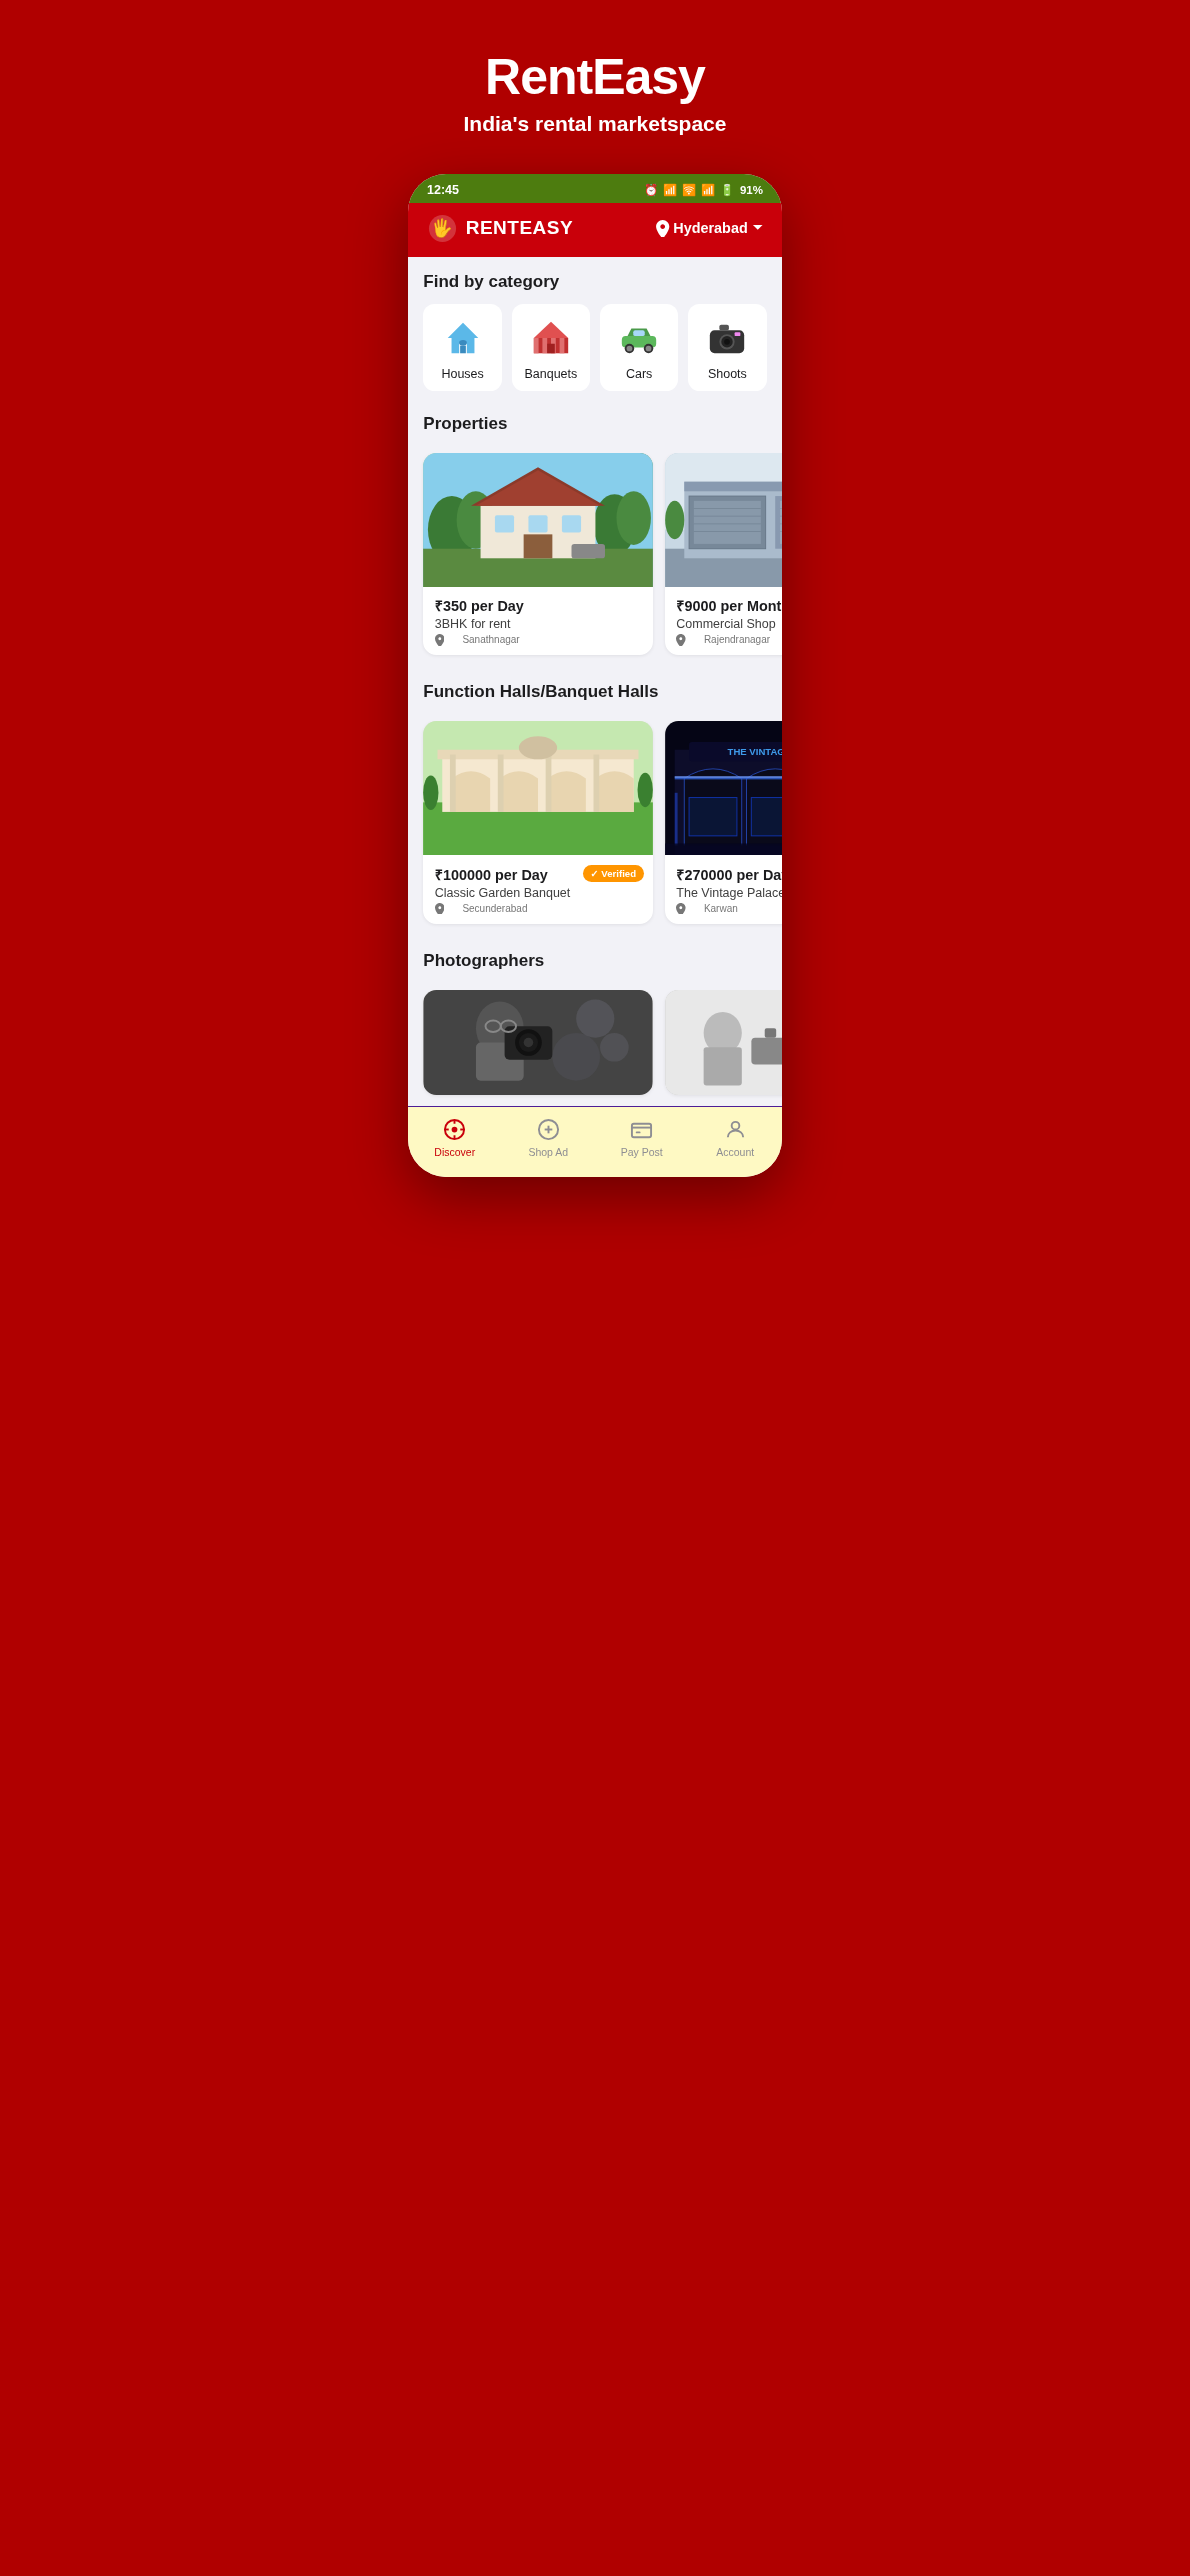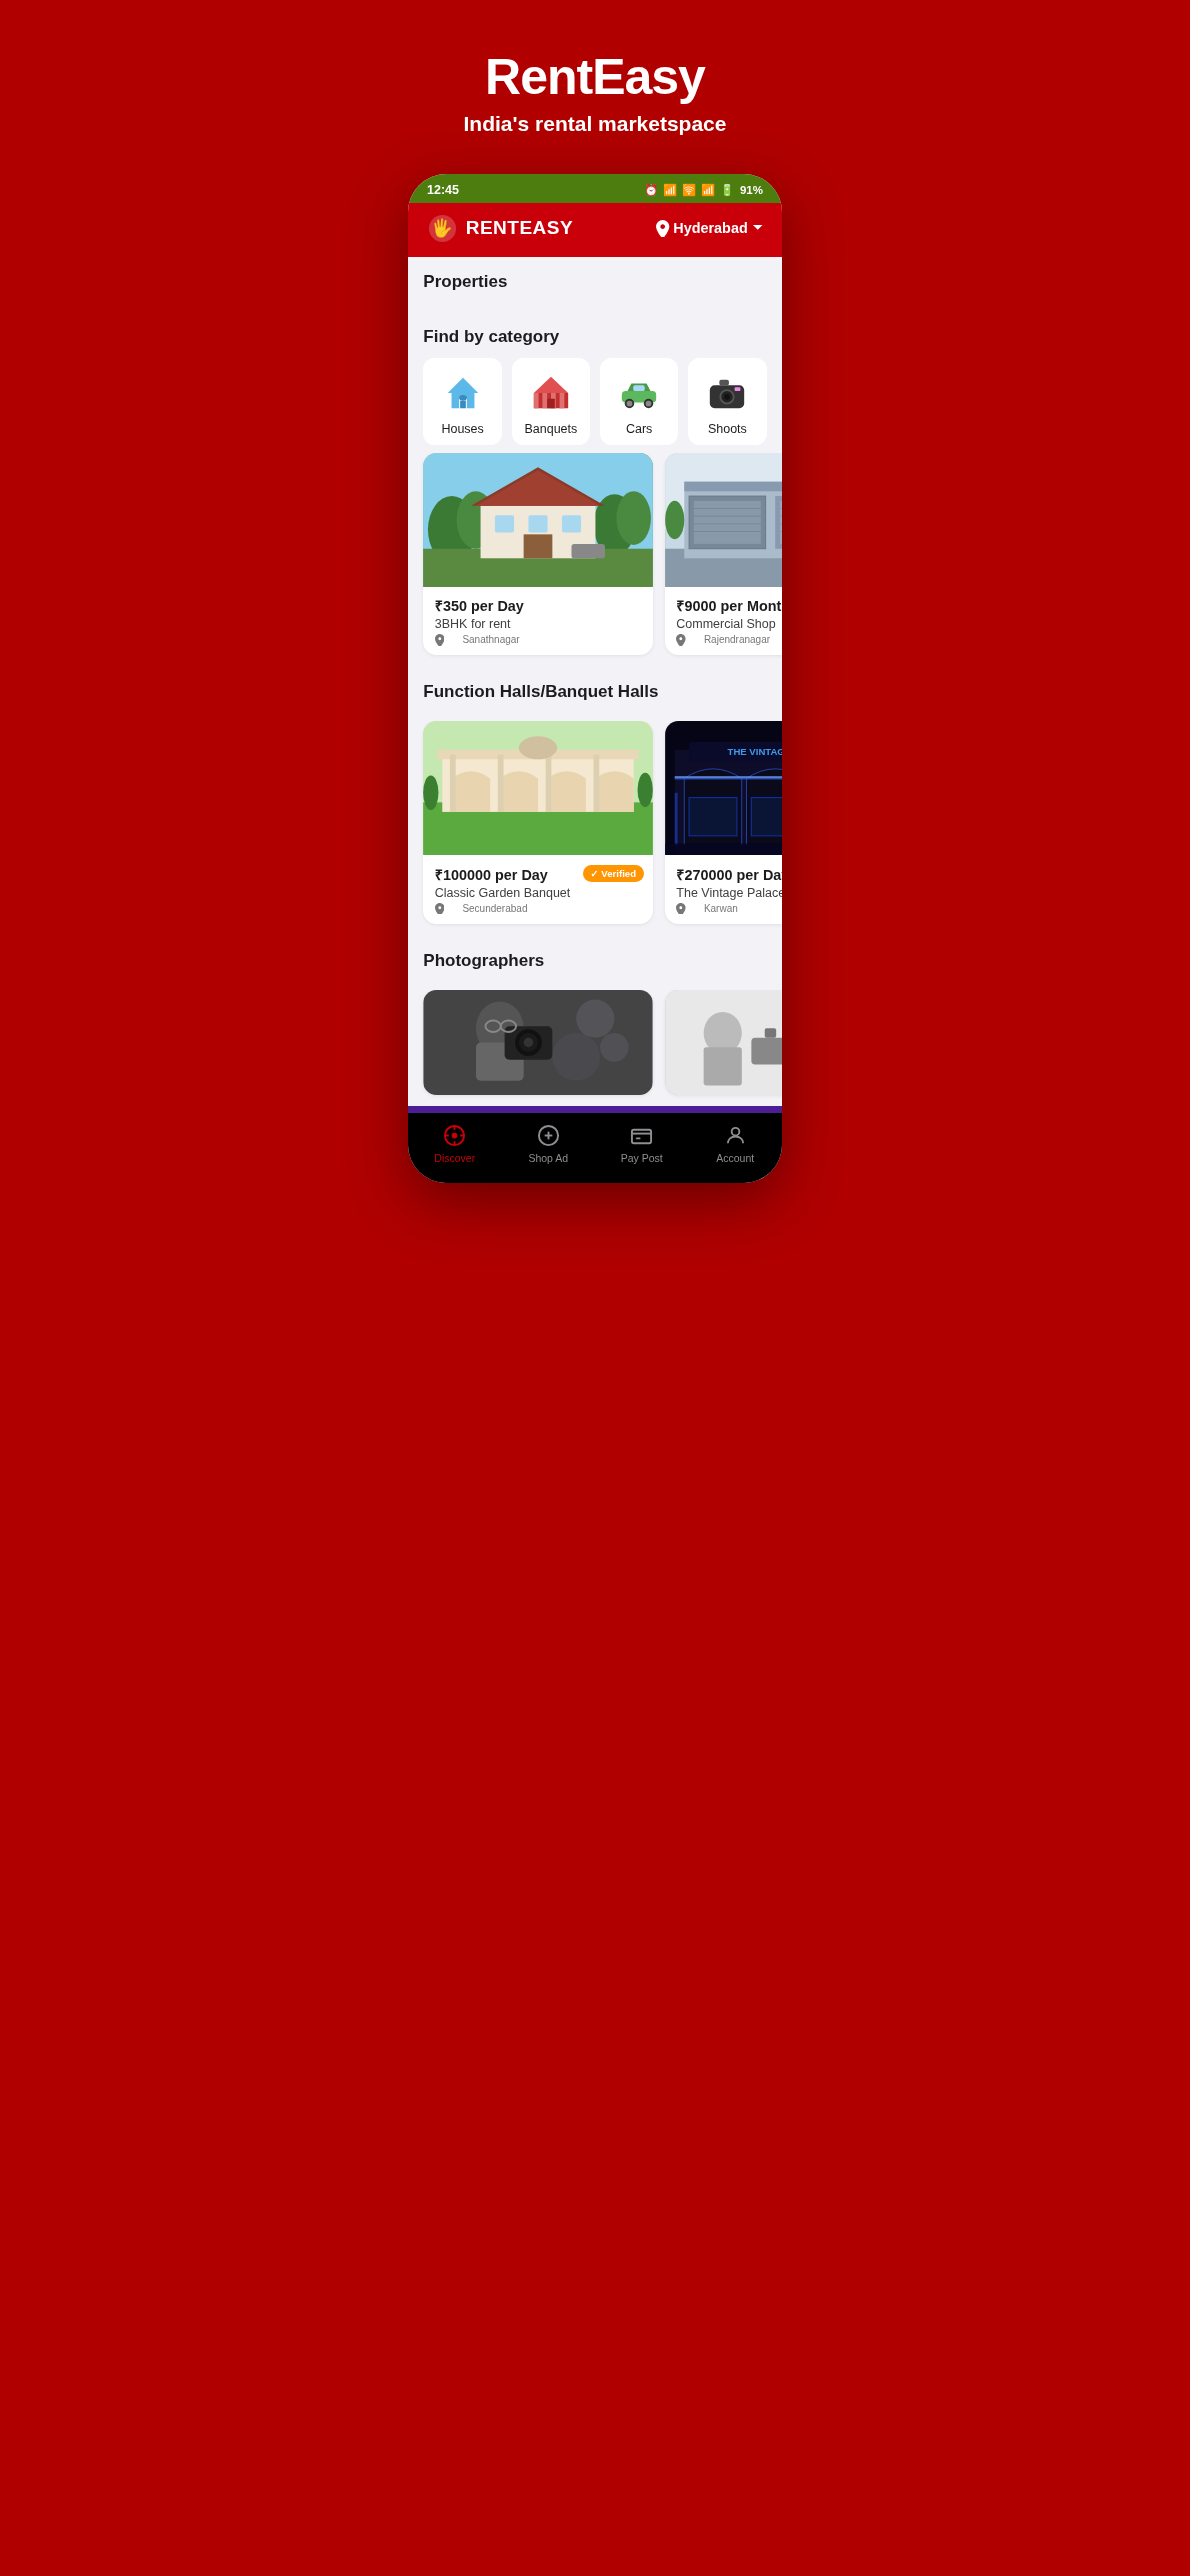--- a/index.html
+++ b/index.html
@@ -235,26 +235,26 @@
       font-weight: 600;
       padding: 2.9px 7.7px;
       border-radius: 19px;
       display: flex;
       align-items: center;
       gap: 2.9px;
     }
 
     
     .bottom-nav {
-      background: #000000;
+      background: #fef9c3;
       display: flex;
       justify-content: flex-end;
       align-items: center;
       padding: 9.6px 0 19px;
-      border-top: 7px solid #4c1d95;
+      border-top: 1px solid #4c1d95;
     }
 
     .nav-item {
       display: flex;
       flex-direction: column;
       align-items: center;
       gap: 3.8px;
       cursor: pointer;
       flex: 1;
     }
@@ -313,24 +313,20 @@
           <path d="M7 0C3.13 0 0 3.13 0 7c0 5.25 7 13 7 13s7-7.75 7-13c0-3.87-3.13-7-7-7zm0 9.5C5.62 9.5 4.5 8.38 4.5 7S5.62 4.5 7 4.5 9.5 5.62 9.5 7 8.38 9.5 7 9.5z"></path>
         </svg>
         <span>Hyderabad</span>
         <svg width="11.5" height="7.7" viewBox="0 0 12 8" fill="white">
           <path d="M1 1l5 5 5-5"></path>
         </svg>
       </div>
     </div>
 
     <div class="main-content">
-
-      <div class="section">
-        <div class="section-title">Properties</div>
-      </div>
 
       <div class="section">
         <div class="section-title">Find by category</div>
         <div class="category-grid">
 
           <div class="category-item">
             <div class="category-icon">
               <svg width="42" height="42" viewBox="0 0 44 44">
                 <polygon points="22,6 38,22 34,22 34,38 26,38 26,28 18,28 18,38 10,38 10,22 6,22" fill="#5bb8e8"></polygon>
                 <rect x="19" y="30" width="6" height="8" fill="#3a8bbf"></rect>
@@ -382,20 +378,24 @@
                 <circle cx="22" cy="26" r="3" fill="#111"></circle>
                 <rect x="14" y="8" width="10" height="6" rx="2" fill="#555"></rect>
                 <rect x="30" y="16" width="6" height="4" rx="1" fill="#e8e"></rect>
               </svg>
             </div>
             <span class="category-label">Shoots</span>
           </div>
 
         </div>
       </div>
+
+      <div class="section">
+        <div class="section-title">Properties</div>
+      </div>
       <div class="horizontal-scroll">
 
         <div class="property-card">
           <div class="property-image property-image-house">
             <svg width="230" height="134" viewBox="0 0 240 140">
 
               <rect width="240" height="140" fill="#87CEEB"></rect>
 
               <ellipse cx="30" cy="80" rx="25" ry="35" fill="#3a7a35"></ellipse>
               <ellipse cx="55" cy="70" rx="20" ry="30" fill="#4a8a40"></ellipse>

